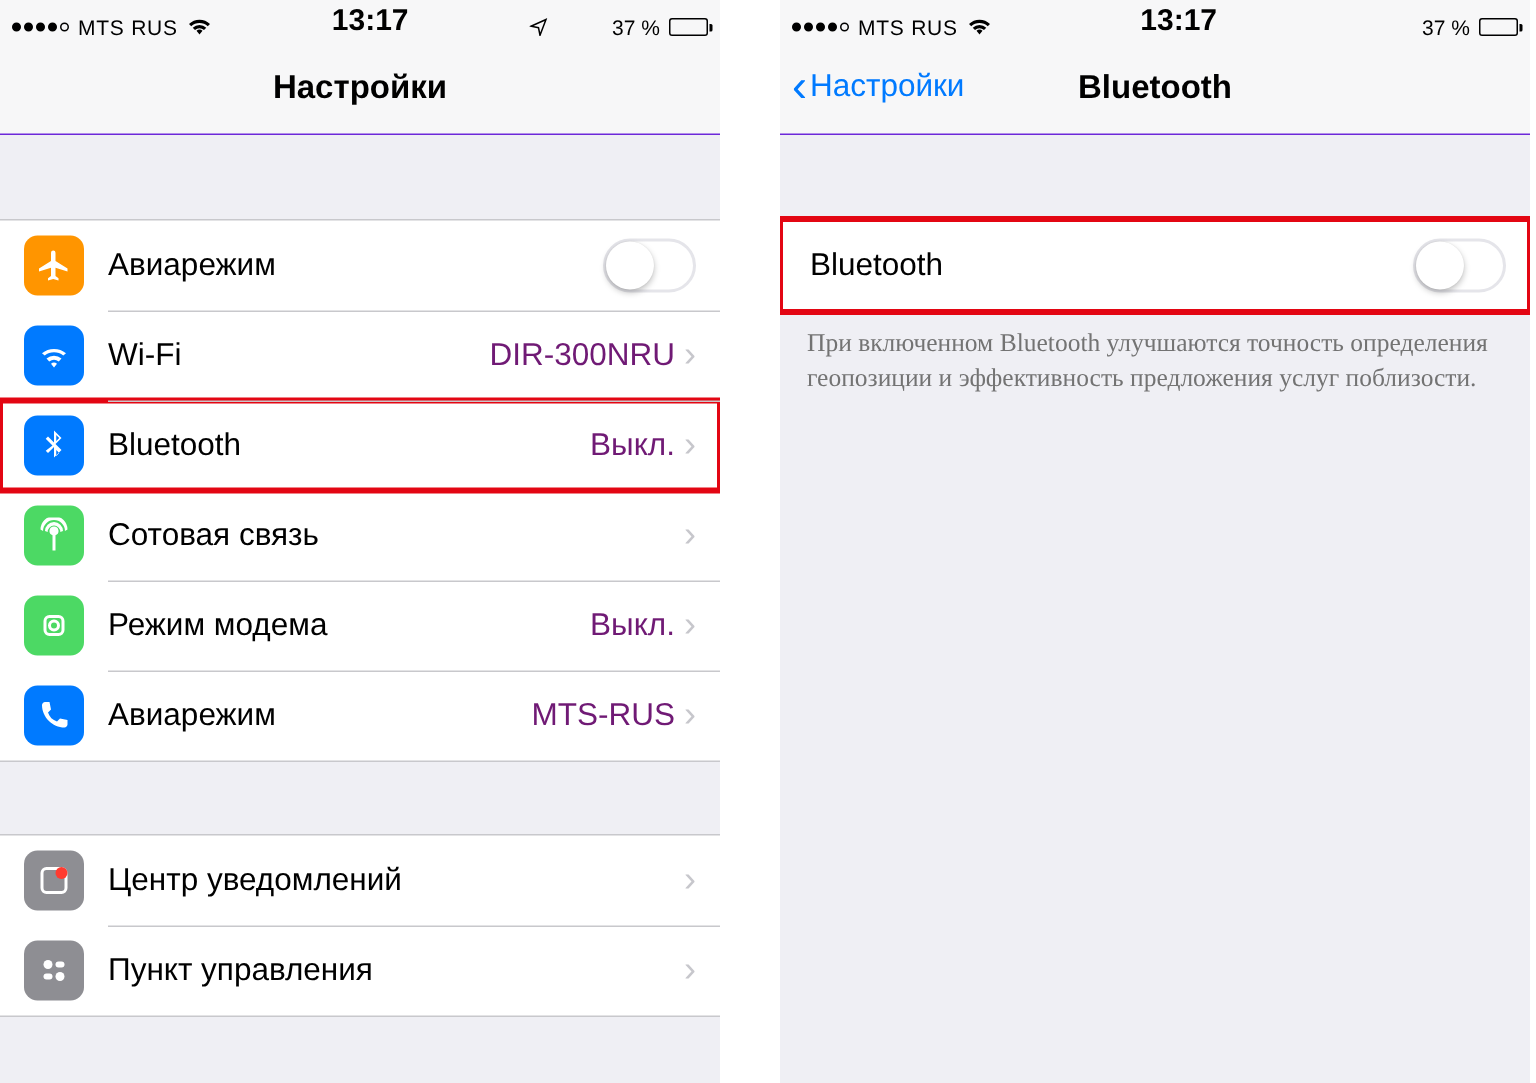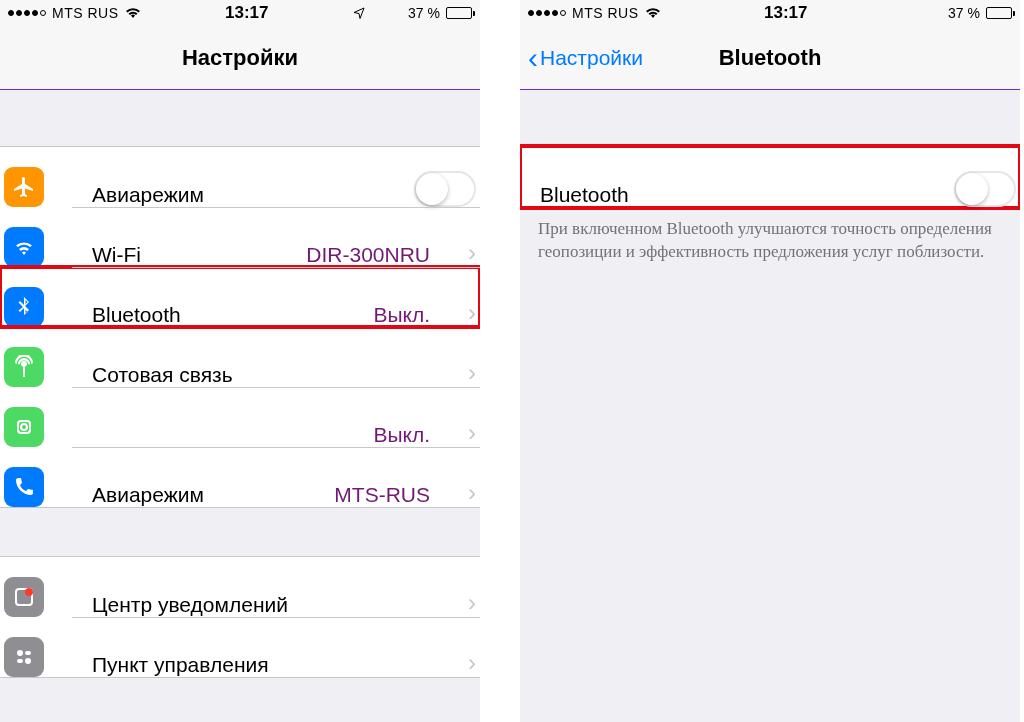--- a/index.html
+++ b/index.html
@@ -20,34 +20,34 @@
     flex-direction: column;
     position: relative;
   }
   .phone.right { width: 500px; }
 
   
   .statusbar {
     height: 26px;
     background: #f7f7f8;
     display: flex;
-    align-items: center;
+    align-items: flex-end;
     justify-content: space-between;
     padding: 0 8px;
     font-size: 14px;
     color: #000;
     font-weight: 400;
   }
   .sb-left, .sb-right { display: flex; align-items: center; gap: 6px; }
   .dots { display: flex; gap: 2px; align-items: center; }
   .dot { width: 6px; height: 6px; border-radius: 50%; border: 1px solid #000; }
   .dot.filled { background: #000; }
   .carrier { font-size: 14px; letter-spacing: 0.5px; }
   .wifi-icon, .loc-icon { display: inline-flex; }
-  .clock { font-size: 17px; font-weight: 600; }
+  .clock { font-size: 20px; font-weight: 600; }
   .battery {
     width: 26px; height: 12px;
     border: 1px solid #000;
     border-radius: 2px;
     position: relative;
   }
   .battery::after {
     content: "";
     position: absolute;
     right: -4px; top: 3px;
@@ -85,24 +85,23 @@
   .spacer { height: 56px; }
 
   .group {
     background: #fff;
     border-top: 1px solid #c8c8cc;
     border-bottom: 1px solid #c8c8cc;
   }
   .row {
     min-height: 60px;
     display: flex;
-    align-items: flex-end;
-    padding: 0 4px;
-    position: relative;
-    gap: 32px;
+    align-items: center;
+    padding: 0 16px;
+    position: relative;
   }
   .row + .row::before {
     content: "";
     position: absolute;
     left: 72px; right: 0; top: 0;
     height: 1px;
     background: #c8c8cc;
   }
   .icon {
     width: 40px; height: 40px;
@@ -250,20 +249,21 @@
         <span class="spacer-flex"></span>
         <span class="chevron">›</span>
       </div>
 
       <div class="row">
         <span class="icon ic-hotspot">
           <svg width="24" height="24" viewBox="0 0 24 24">
               <path d="M8 12a4 4 0 1 1 8 0 4 4 0 0 1-8 0zm2 0a2 2 0 1 0 4 0 2 2 0 0 0-4 0zM5 9a4 4 0 0 1 4-4h6a4 4 0 0 1 4 4v6a4 4 0 0 1-4 4H9a4 4 0 0 1-4-4V9zm2 0v6a2 2 0 0 0 2 2h6a2 2 0 0 0 2-2V9a2 2 0 0 0-2-2H9a2 2 0 0 0-2 2z" fill="#fff"></path>
             </svg>
         </span>
+        <span class="label">Режим модема</span>
         <span class="spacer-flex"></span>
         <span class="value">Выкл.</span>
         <span class="chevron">›</span>
       </div>
 
       <div class="row">
         <span class="icon ic-carrier">
           <svg width="24" height="24" viewBox="0 0 24 24">
               <path d="M6 3c-1 0-2 1-2 2 0 8 7 15 15 15 1 0 2-1 2-2v-3l-5-1-2 2c-3-1-5-3-6-6l2-2-1-5H6z" fill="#fff"></path>
             </svg>

